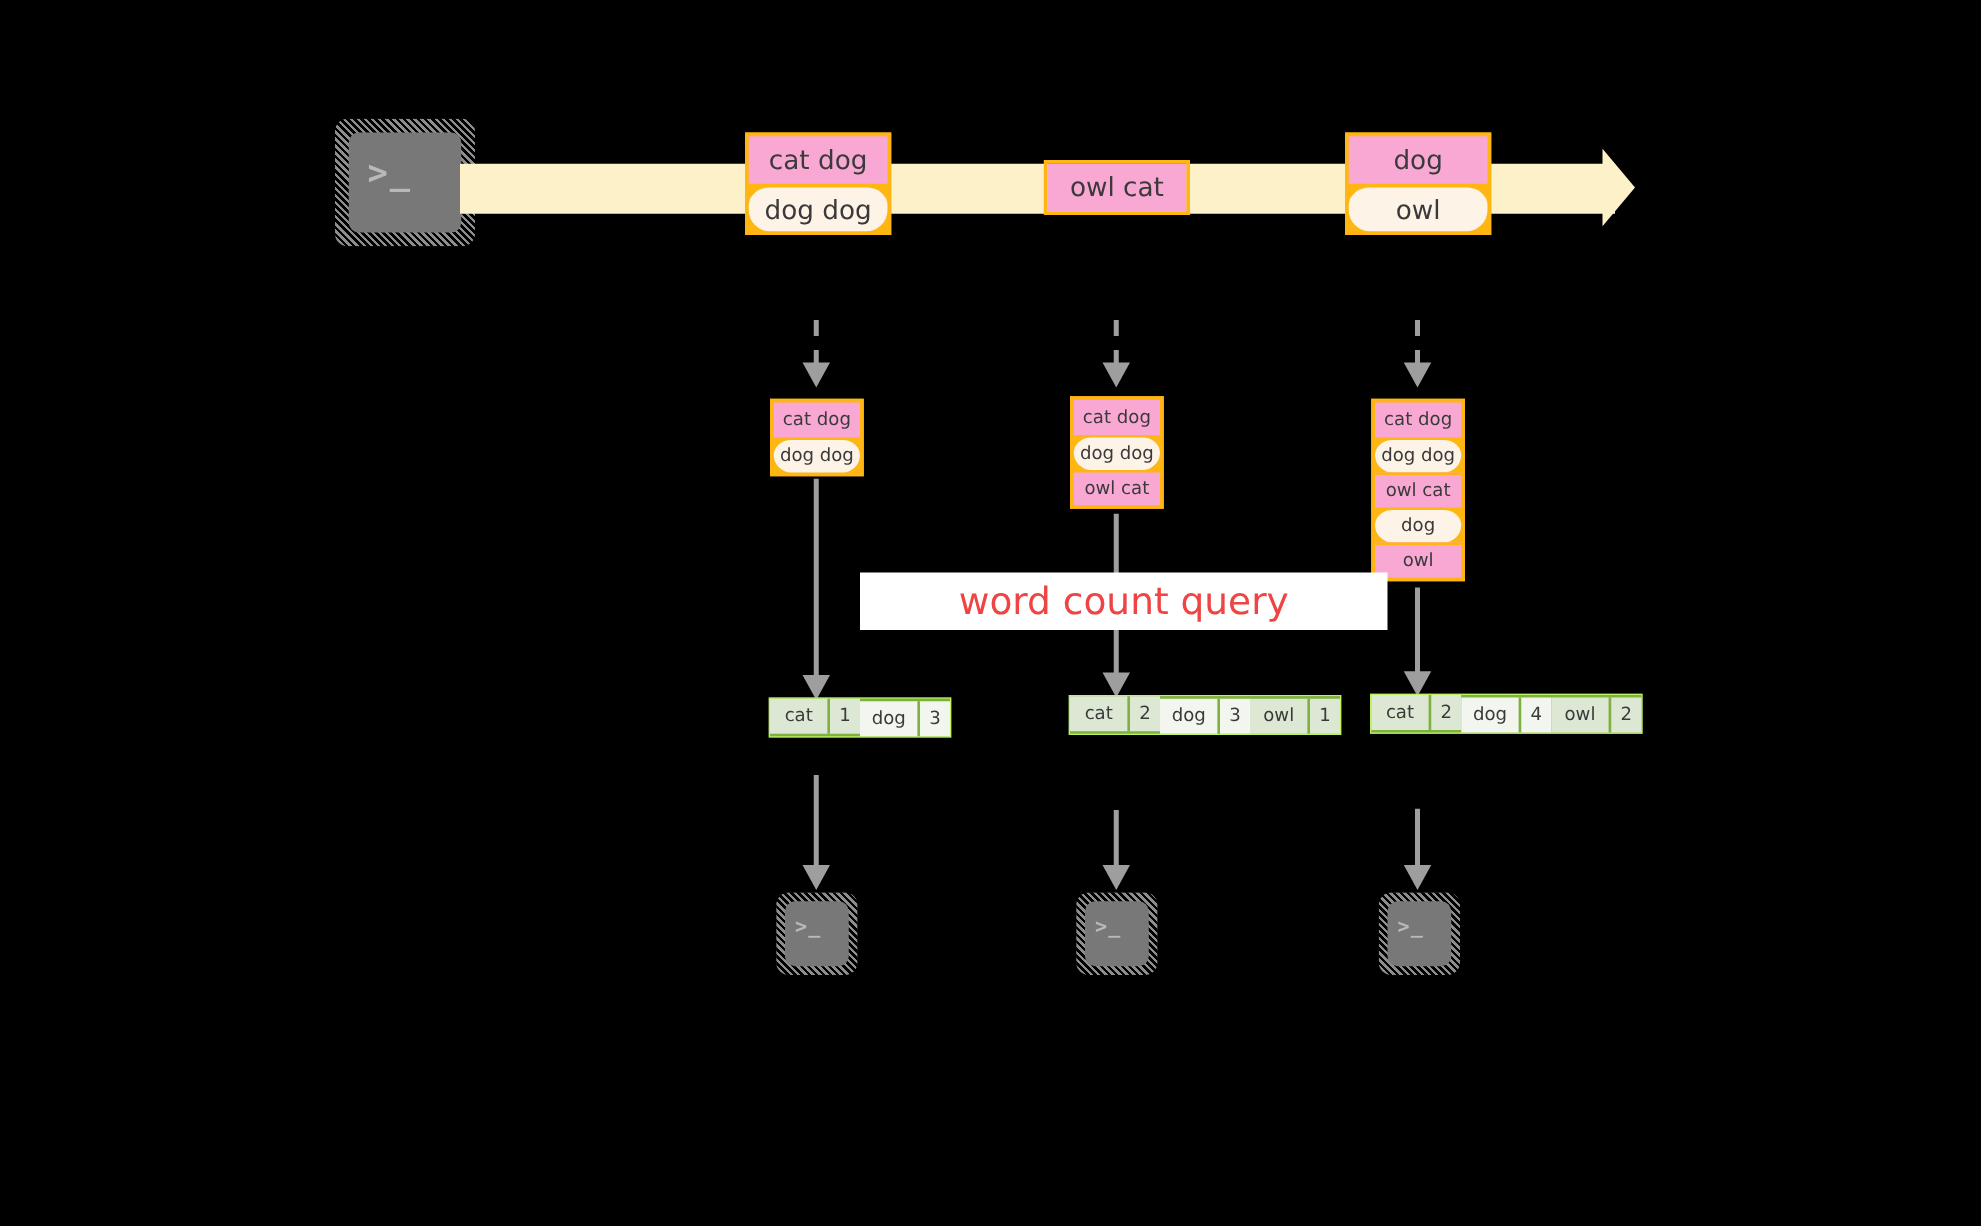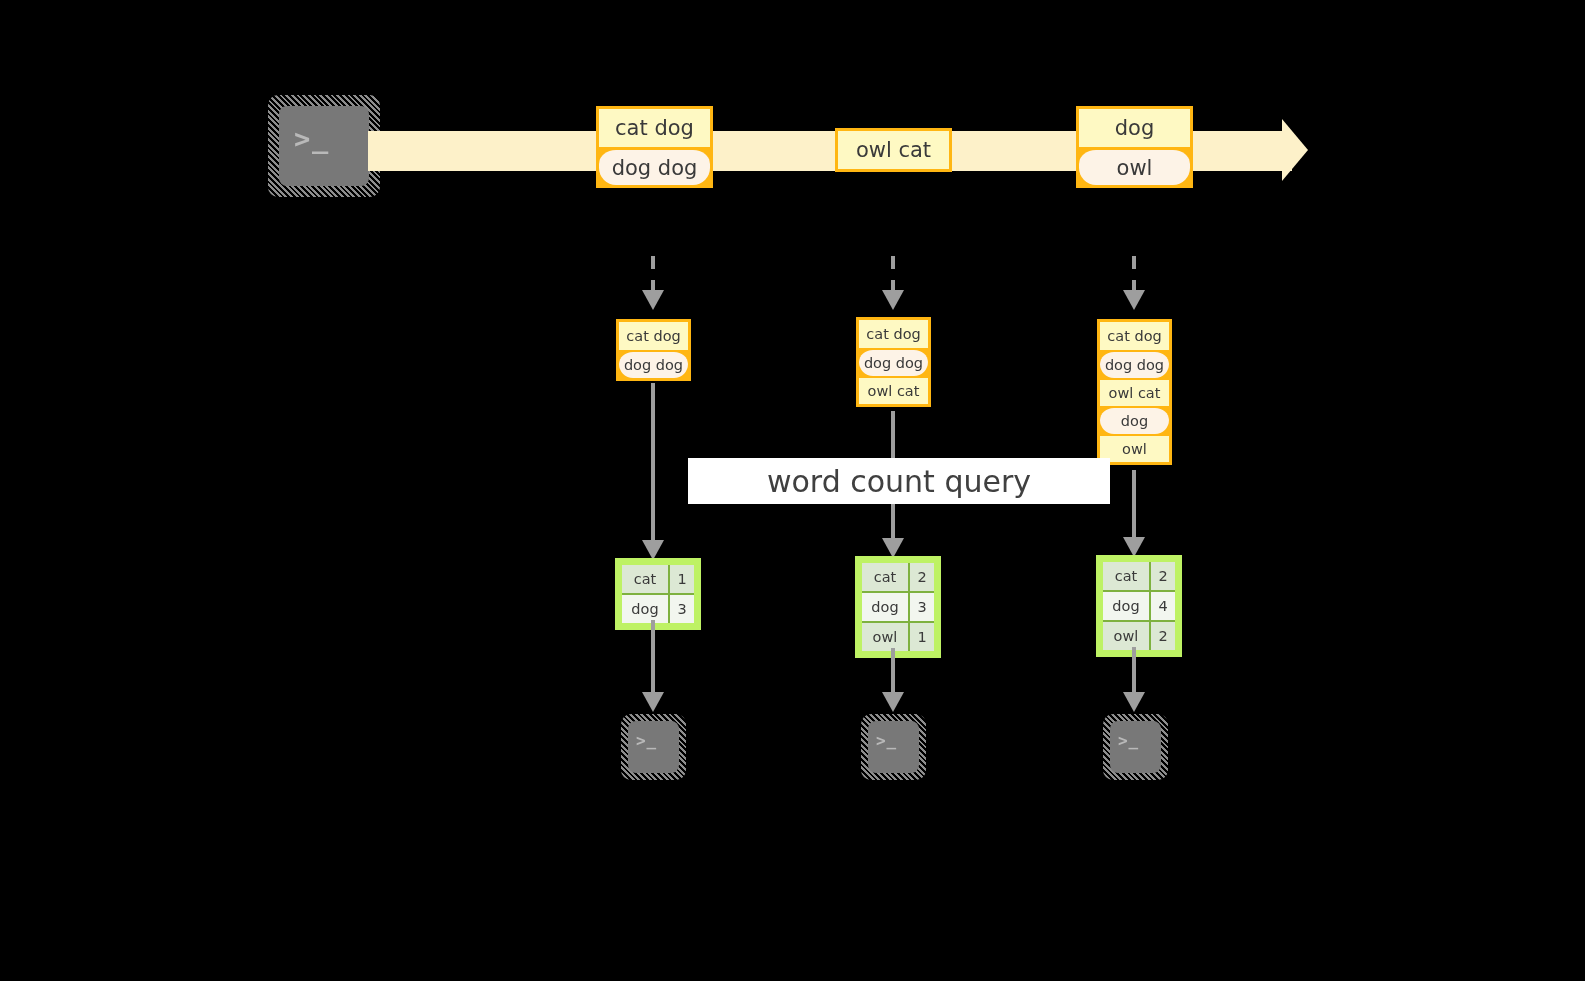--- a/index.html
+++ b/index.html
@@ -75,45 +75,45 @@
     flex-direction: column;
   }
   .orow {
     box-sizing: border-box;
     display: flex;
     align-items: center;
     justify-content: center;
     color: #3a3a3a;
     white-space: nowrap;
   }
-  .orow.shade-a { background: #fef9c3; }
+  .orow.shade-a { background: #f9a8d4; }
   .orow.shade-b { background: #FDF3E7; border-radius: 17px; }
 
   
   .obox.big .orow {
     height: 38px;
     font-size: 21px;
   }
   .obox.big .orow + .orow { border-top: 3px solid #FFB612; }
 
   
   .obox.small .orow {
     height: 28px;
     font-size: 14.5px;
   }
   .obox.small .orow + .orow { border-top: 2px solid #FFB612; }
 
   
   .gtable {
     position: absolute;
     box-sizing: border-box;
-    border: 7px solid #bef264;
+    border: 1px solid #bef264;
     background: #7EB13F;
     display: flex;
-    flex-direction: column;
+    flex-direction: row;
   }
   .grow {
     display: flex;
     height: 28px;
   }
   .grow + .grow { border-top: 2px solid #7EB13F; }
   .gcell {
     box-sizing: border-box;
     display: flex;
     align-items: center;
@@ -150,21 +150,21 @@
   
   .query-band {
     position: absolute;
     background: #FFFFFF;
     display: flex;
     align-items: center;
     justify-content: center;
   }
   .query-band .label {
     font-size: 30px;
-    color: #404040;
+    color: #ef4444;
     white-space: nowrap;
   }
 </style>
 </head>
 <body>
 
 <div id="canvas">
 
   <div class="terminal" style="left:268px; top:95px; width:112px; height:102px;">
     <div class="inner" style="left:11px; top:11px; right:11px; bottom:11px;"></div>

